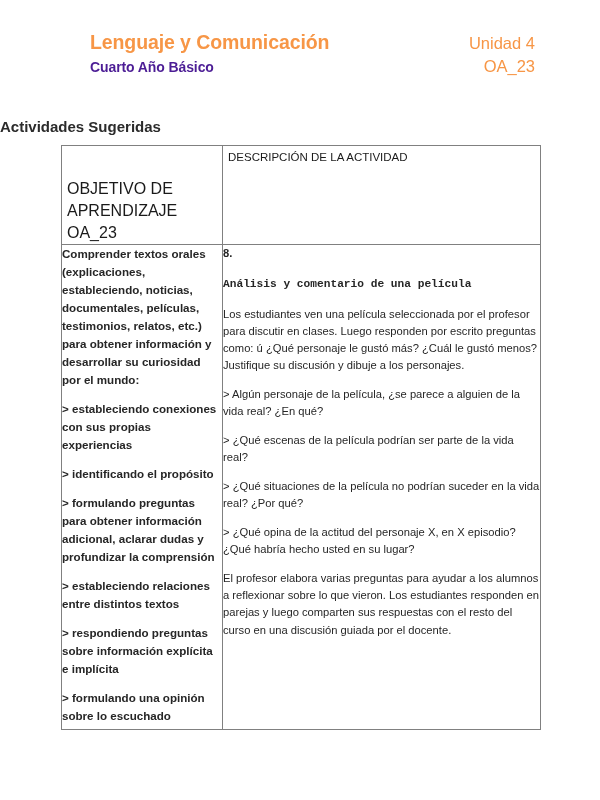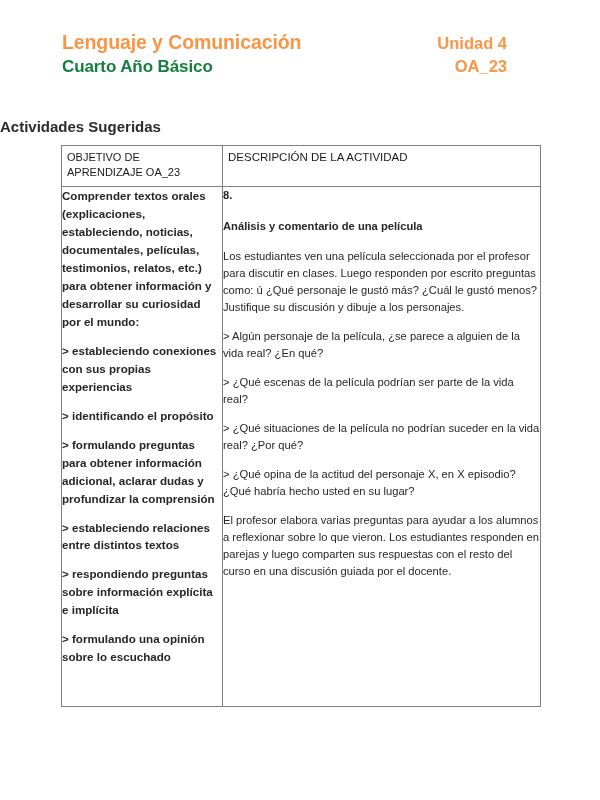--- a/index.html
+++ b/index.html
@@ -12,21 +12,21 @@
     background: #ffffff;
     font-family: "Liberation Sans", sans-serif;
     -webkit-font-smoothing: antialiased;
     overflow: hidden;
     position: relative;
   }
 
   
   #doc-header {
     position: absolute;
-    left: 62px;
+    left: 90px;
     top: 31px;
     width: 445px;
     height: 54px;
   }
   .hdr-row {
     display: flex;
     align-items: baseline;
     justify-content: space-between;
     width: 100%;
   }
@@ -34,30 +34,30 @@
   .hdr-row.r2 { height: 24px; }
 
   .title-main {
     font-size: 19.5px;
     font-weight: bold;
     color: #F79646;
     letter-spacing: -0.1px;
     white-space: nowrap;
   }
   .title-sub {
-    font-size: 17px;
+    font-size: 14px;
     font-weight: bold;
-    color: #15803d;
+    color: #4c1d95;
     letter-spacing: -0.1px;
     white-space: nowrap;
   }
   .unit-main,
   .unit-sub {
     font-size: 16.5px;
-    font-weight: bold;
+    font-weight: normal;
     color: #F79646;
     white-space: nowrap;
     text-align: right;
   }
 
   
   #section-title {
     position: absolute;
     left: 0;
     top: 118px;
@@ -83,23 +83,24 @@
     padding: 0;
   }
   .col-objective { width: 161px; }
   .col-description { width: 318px; }
 
   .th-cell {
     height: 40px;
   }
   .th-inner-left {
     padding: 4px 5px 0 5px;
-    font-size: 11px;
+    font-size: 16px;
     color: #1a1a1a;
     line-height: 1.38;
+    margin-top: 28px;
   }
   .th-inner-center {
     padding: 4px 5px 0 5px;
     font-size: 11.5px;
     color: #1a1a1a;
     text-align: left;
     line-height: 1.38;
   }
 
   
@@ -126,20 +127,21 @@
     line-height: 1.52;
   }
   .description-cell p:last-child { margin-bottom: 4px; }
   .desc-number {
     font-weight: bold;
     margin-bottom: 14px !important;
   }
   .desc-subtitle {
     font-weight: bold;
     margin-bottom: 13px !important;
+    font-family: Liberation Mono, monospace;
   }
 </style>
 </head>
 <body>
 
 <div id="doc-header">
   <div class="hdr-row r1">
     <span class="title-main">Lenguaje y Comunicación</span>
     <span class="unit-main">Unidad 4</span>
   </div>

